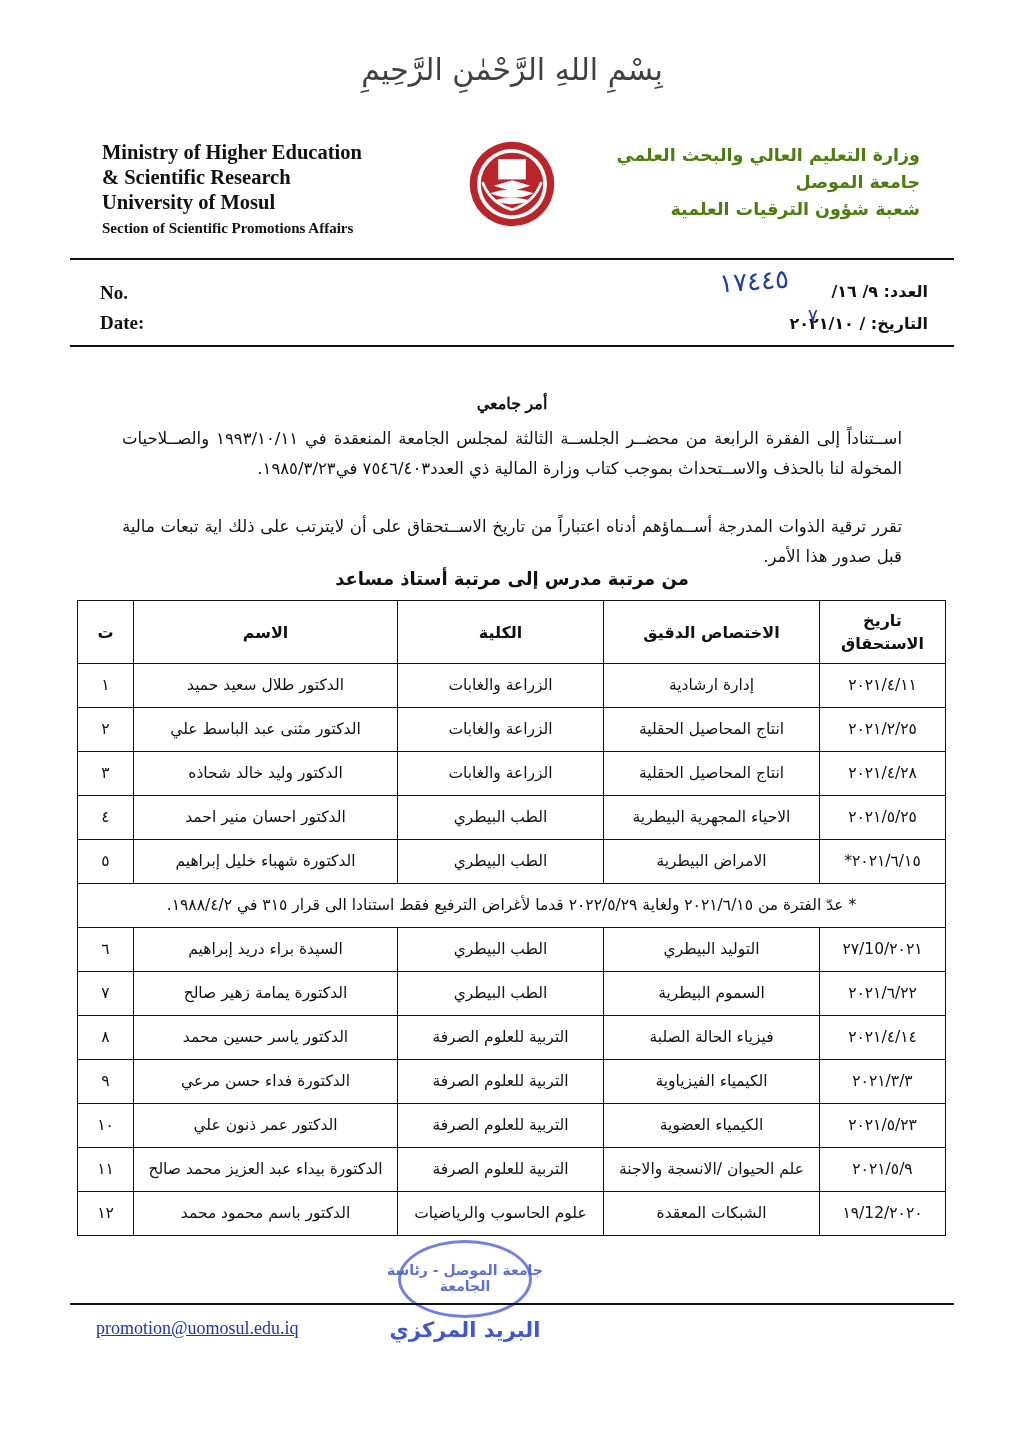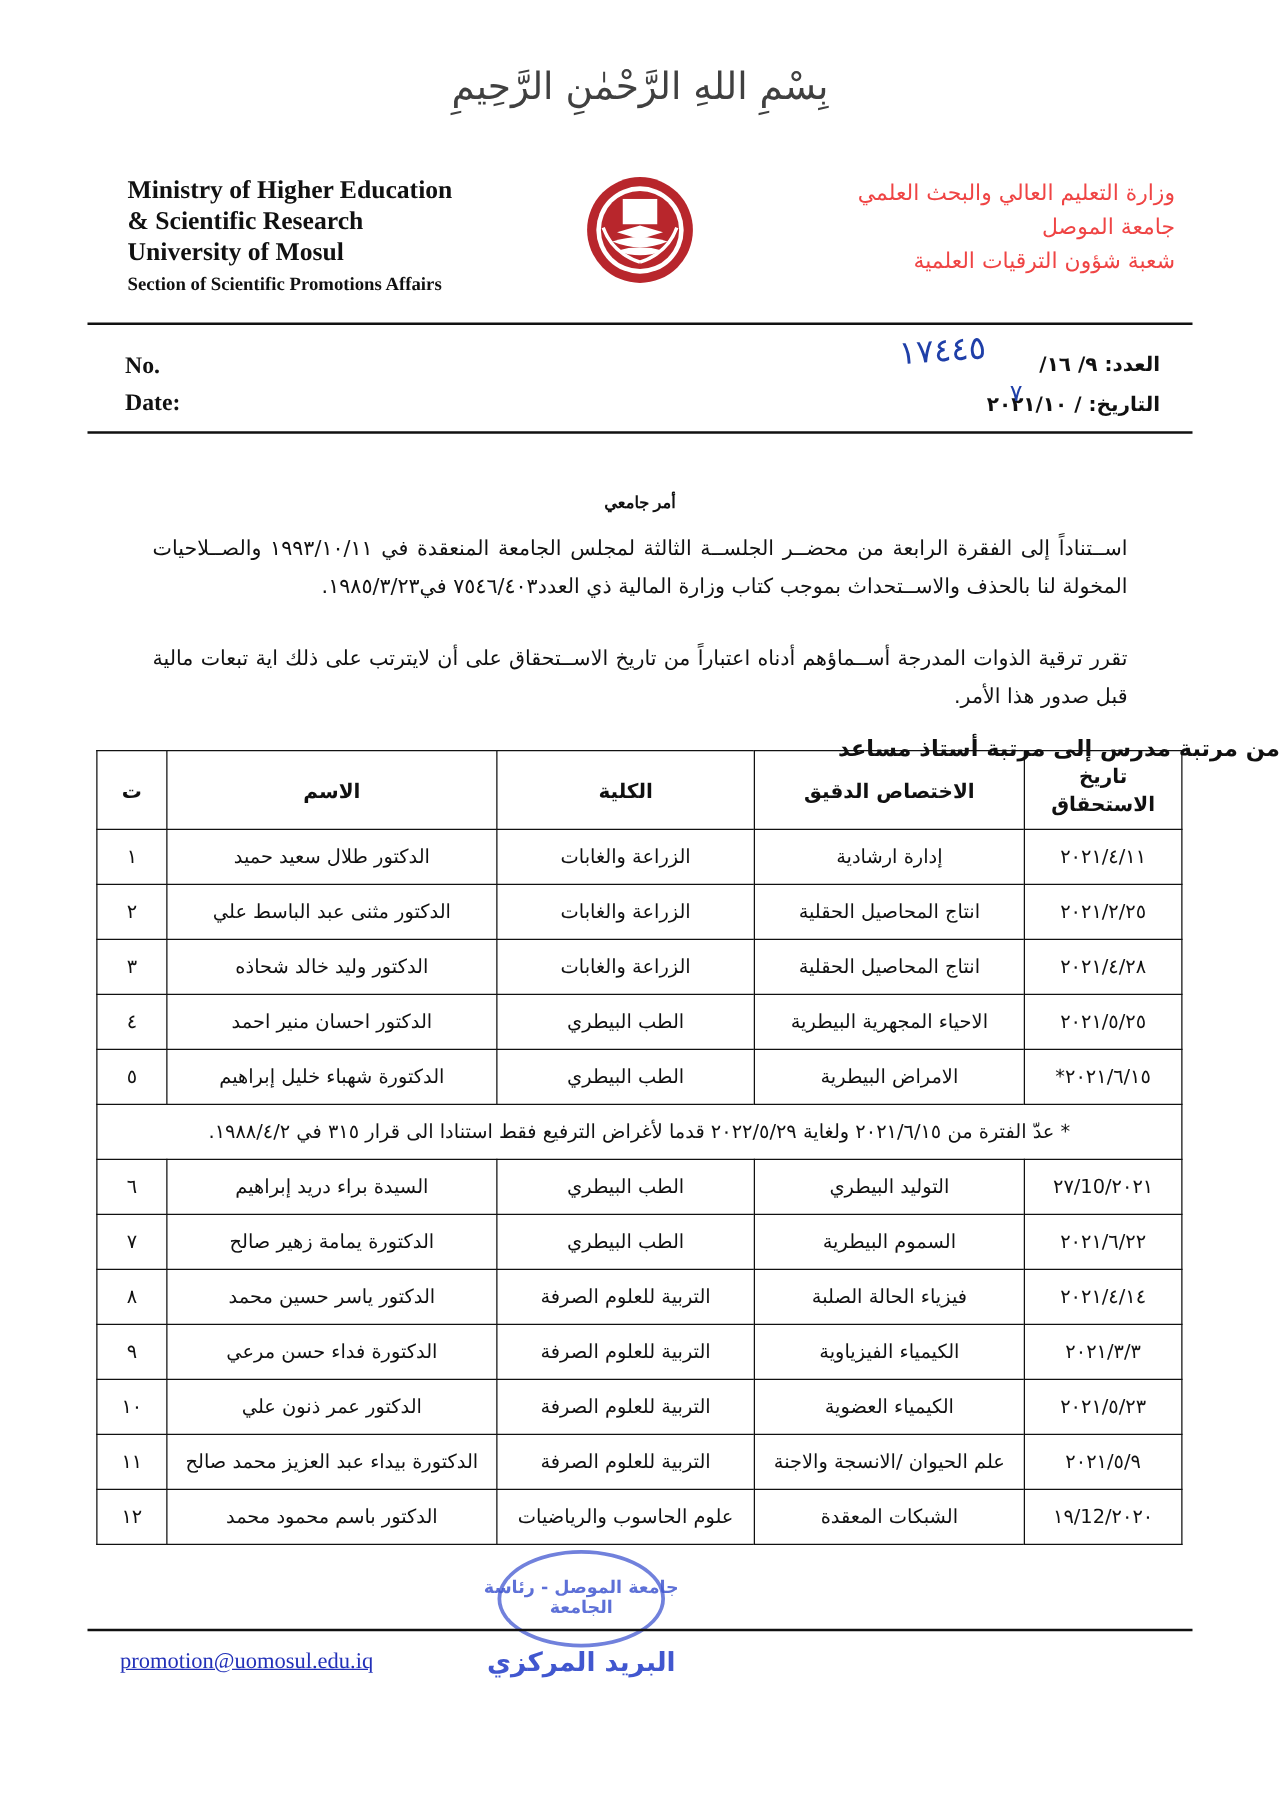--- a/index.html
+++ b/index.html
@@ -54,27 +54,27 @@
     font-weight: bold;
     color: #111;
   }
   .header-en .l1 { font-size: 20.5px; line-height: 25px; }
   .header-en .l2 { font-size: 20.5px; line-height: 25px; }
   .header-en .l3 { font-size: 20.5px; line-height: 25px; }
   .header-en .l4 { font-size: 15px; line-height: 22px; margin-top: 2px; }
 
   .header-ar {
     position: absolute;
-    right: 24px;
+    right: 44px;
     top: 4px;
     text-align: right;
     direction: rtl;
     font-family: "DejaVu Sans", sans-serif;
-    font-weight: normal;
-    color: #ef4444;
+    font-weight: bold;
+    color: #4d7c0f;
   }
   .header-ar div { font-size: 17.5px; line-height: 27px; }
 
   
   .logo {
     position: absolute;
     left: 50%;
     transform: translateX(-50%);
     top: 0px;
     width: 92px;
@@ -129,44 +129,43 @@
     transform: rotate(0deg);
     letter-spacing: 0px;
   }
 
   
   .doc-title {
     position: absolute;
     top: 394px;
     left: 0; right: 0;
     text-align: center;
-    font-family: Liberation Serif, serif;
-    font-weight: bold;
-    font-size: 13px;
+    font-family: Liberation Sans, sans-serif;
+    font-weight: bold;
+    font-size: 16px;
   }
   .para {
     position: absolute;
     direction: rtl;
     text-align: justify;
     font-family: "DejaVu Sans", sans-serif;
     font-size: 16.5px;
     line-height: 30px;
   }
   .para1 { top: 424px; right: 122px; left: 122px; }
   .para2 { top: 512px; right: 122px; left: 122px; }
 
   .subtitle {
     position: absolute;
     top: 568px;
     left: 0; right: 0;
-    text-align: right;
+    text-align: center;
     font-family: "DejaVu Sans", sans-serif;
     font-weight: bold;
     font-size: 18px;
-    margin-top: 21px;
   }
 
   
   table.promo {
     position: absolute;
     top: 600px;
     right: 78px;
     width: 868px;
     border-collapse: collapse;
     direction: rtl;

